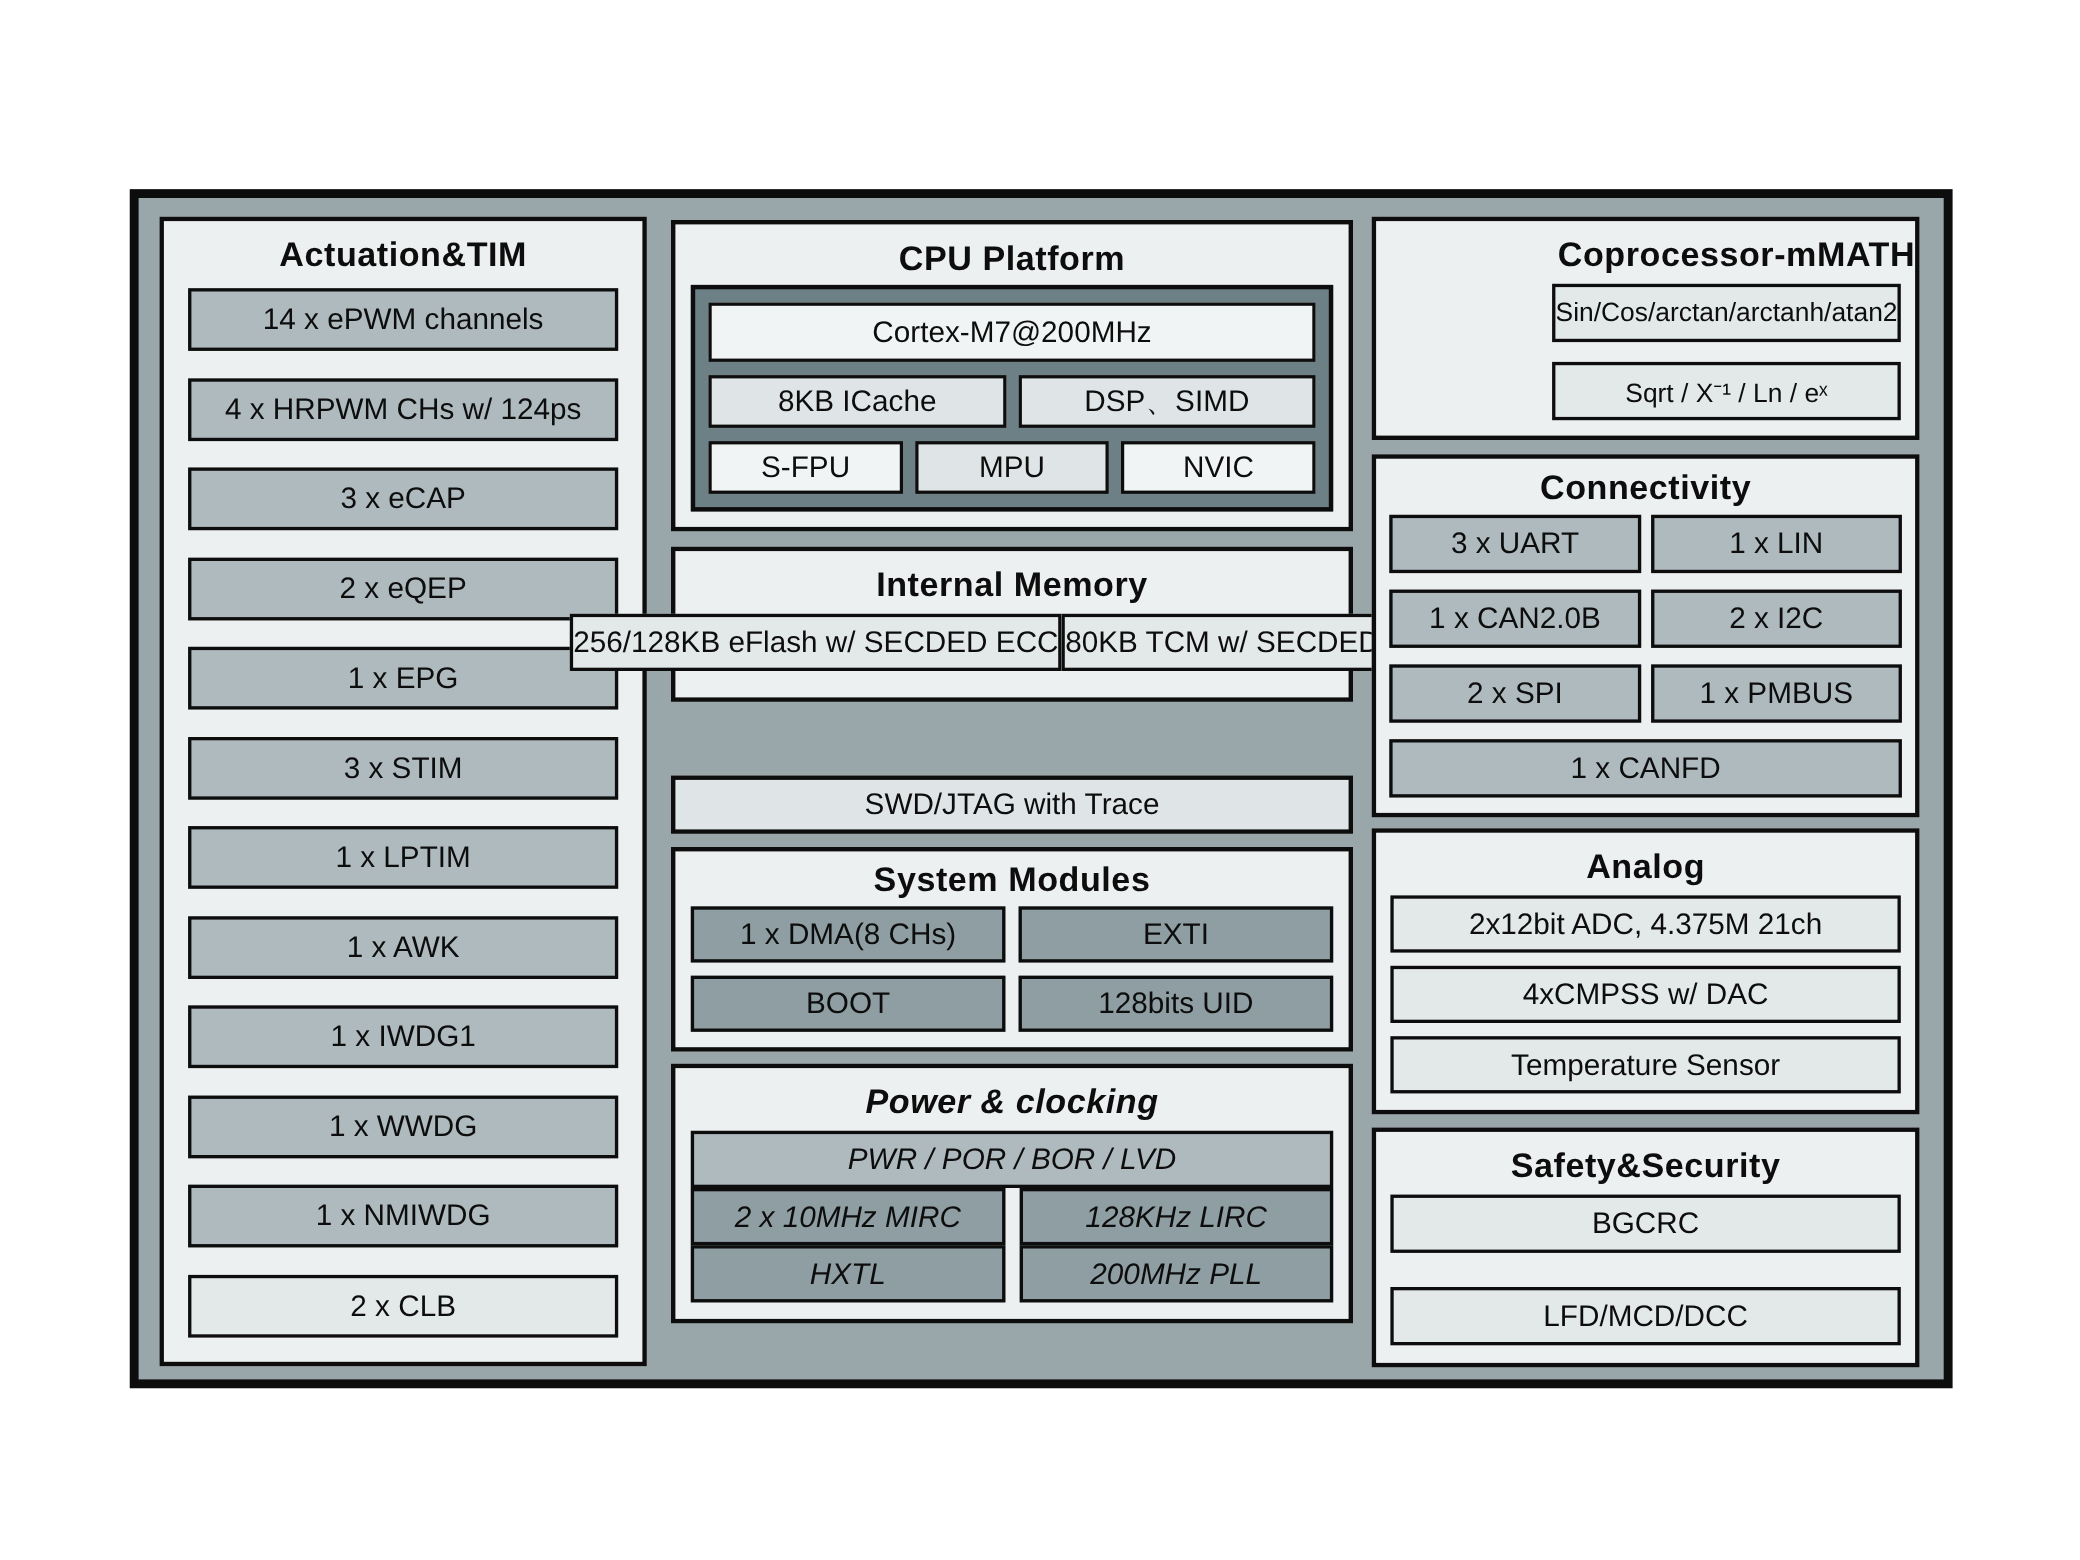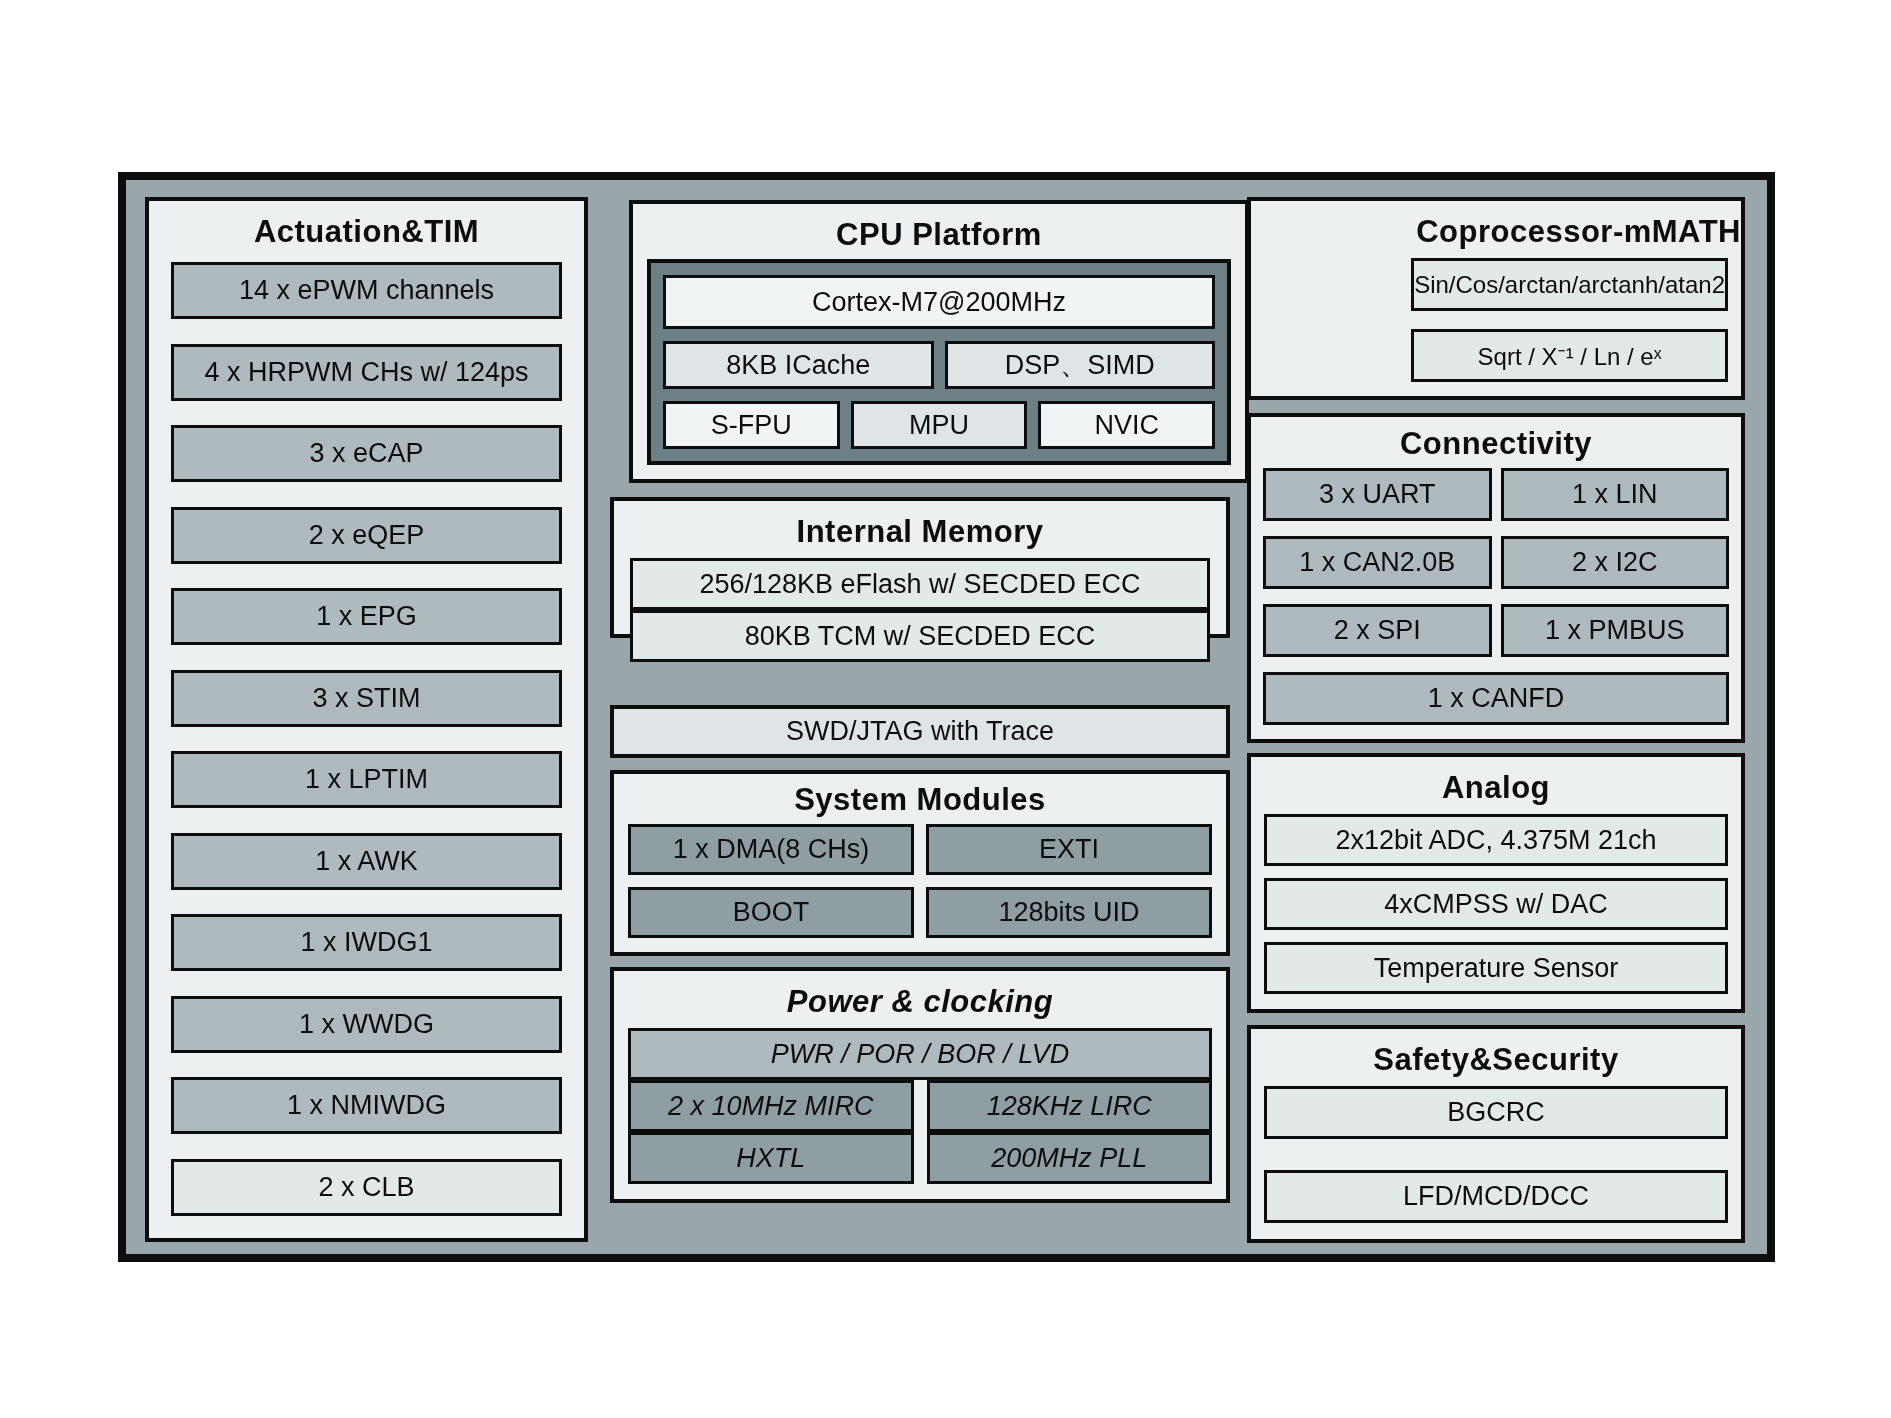--- a/index.html
+++ b/index.html
@@ -30,31 +30,31 @@
   .white{background:#f1f4f4;}
   .pale{background:#dfe5e6;}
 
   
   #sec-left{left:19px;top:17px;width:443px;height:1045px;}
   #sec-left .stack{flex:1;display:flex;flex-direction:column;justify-content:space-between;
     padding:6px 22px 22px;}
   #sec-left .box{height:57px;}
 
   
-  #sec-cpu{left:484px;top:20px;width:620px;height:283px;margin-left:19px;}
+  #sec-cpu{left:484px;top:20px;width:620px;height:283px;}
   .cpu-inner{
     flex:1;margin:0 14px 14px;background:#6d8085;border:4px solid #0d0d0d;box-sizing:border-box;
     display:flex;flex-direction:column;gap:12px;padding:12px;
   }
   .cpu-inner .box{flex:1;}
   .cpu-row{display:flex;gap:11px;flex:1;}
   .cpu-row .box{flex:1;height:auto;}
 
   #sec-mem{left:484px;top:317px;width:620px;height:141px;}
-  #sec-mem .stack{flex:1;display:flex;flex-direction:column;justify-content:center;
+  #sec-mem .stack{flex:1;display:flex;flex-direction:row;justify-content:center;
     padding:2px 16px 16px;}
   #sec-mem .box{height:52px;}
 
   #swd-box{position:absolute;left:484px;top:525px;width:620px;height:53px;border-width:4px;}
 
   #sec-sysmod{left:484px;top:590px;width:620px;height:186px;}
   #sec-sysmod h2{padding:8px 0 4px;}
   #sec-sysmod .grid{flex:1;display:grid;grid-template-columns:1fr 1fr;gap:12px;
     padding:2px 14px 14px;}
   #sec-sysmod .box{height:auto;}

